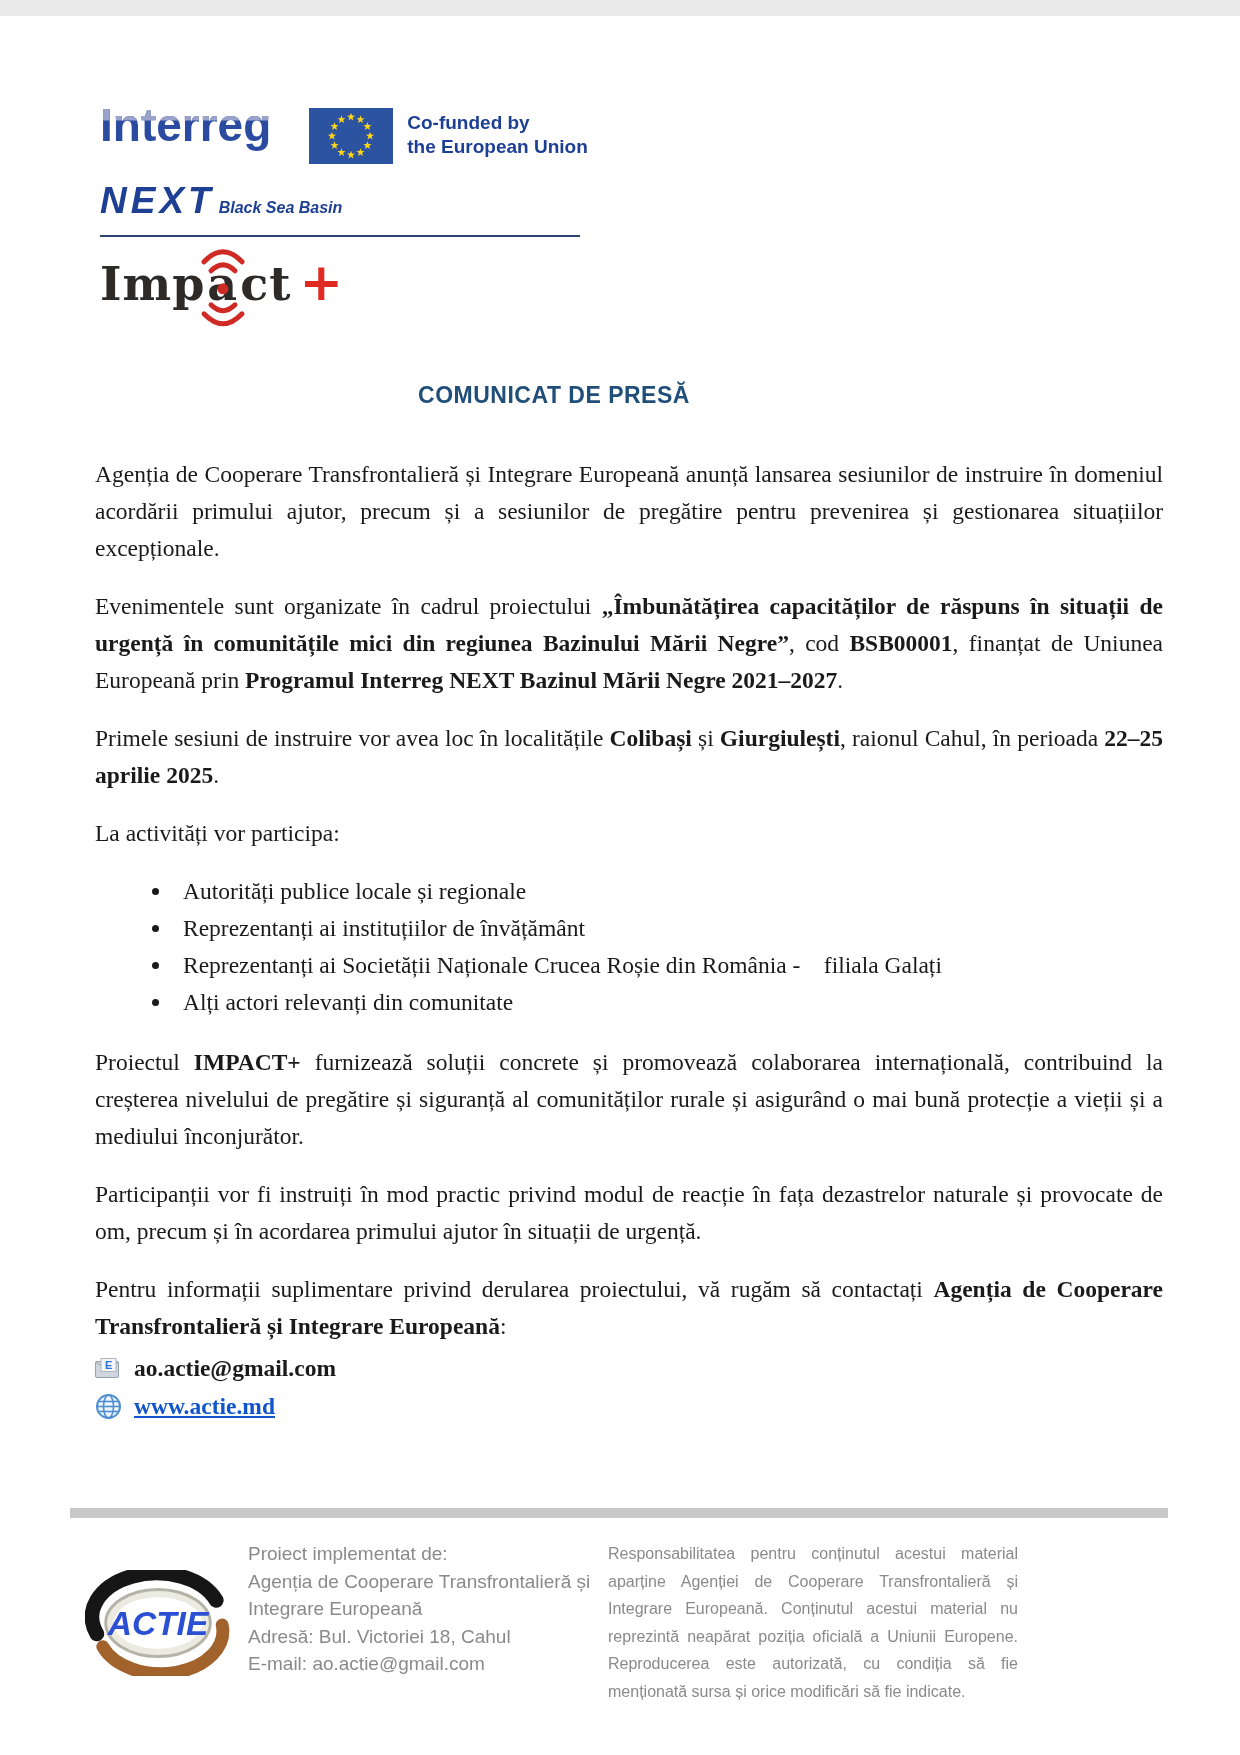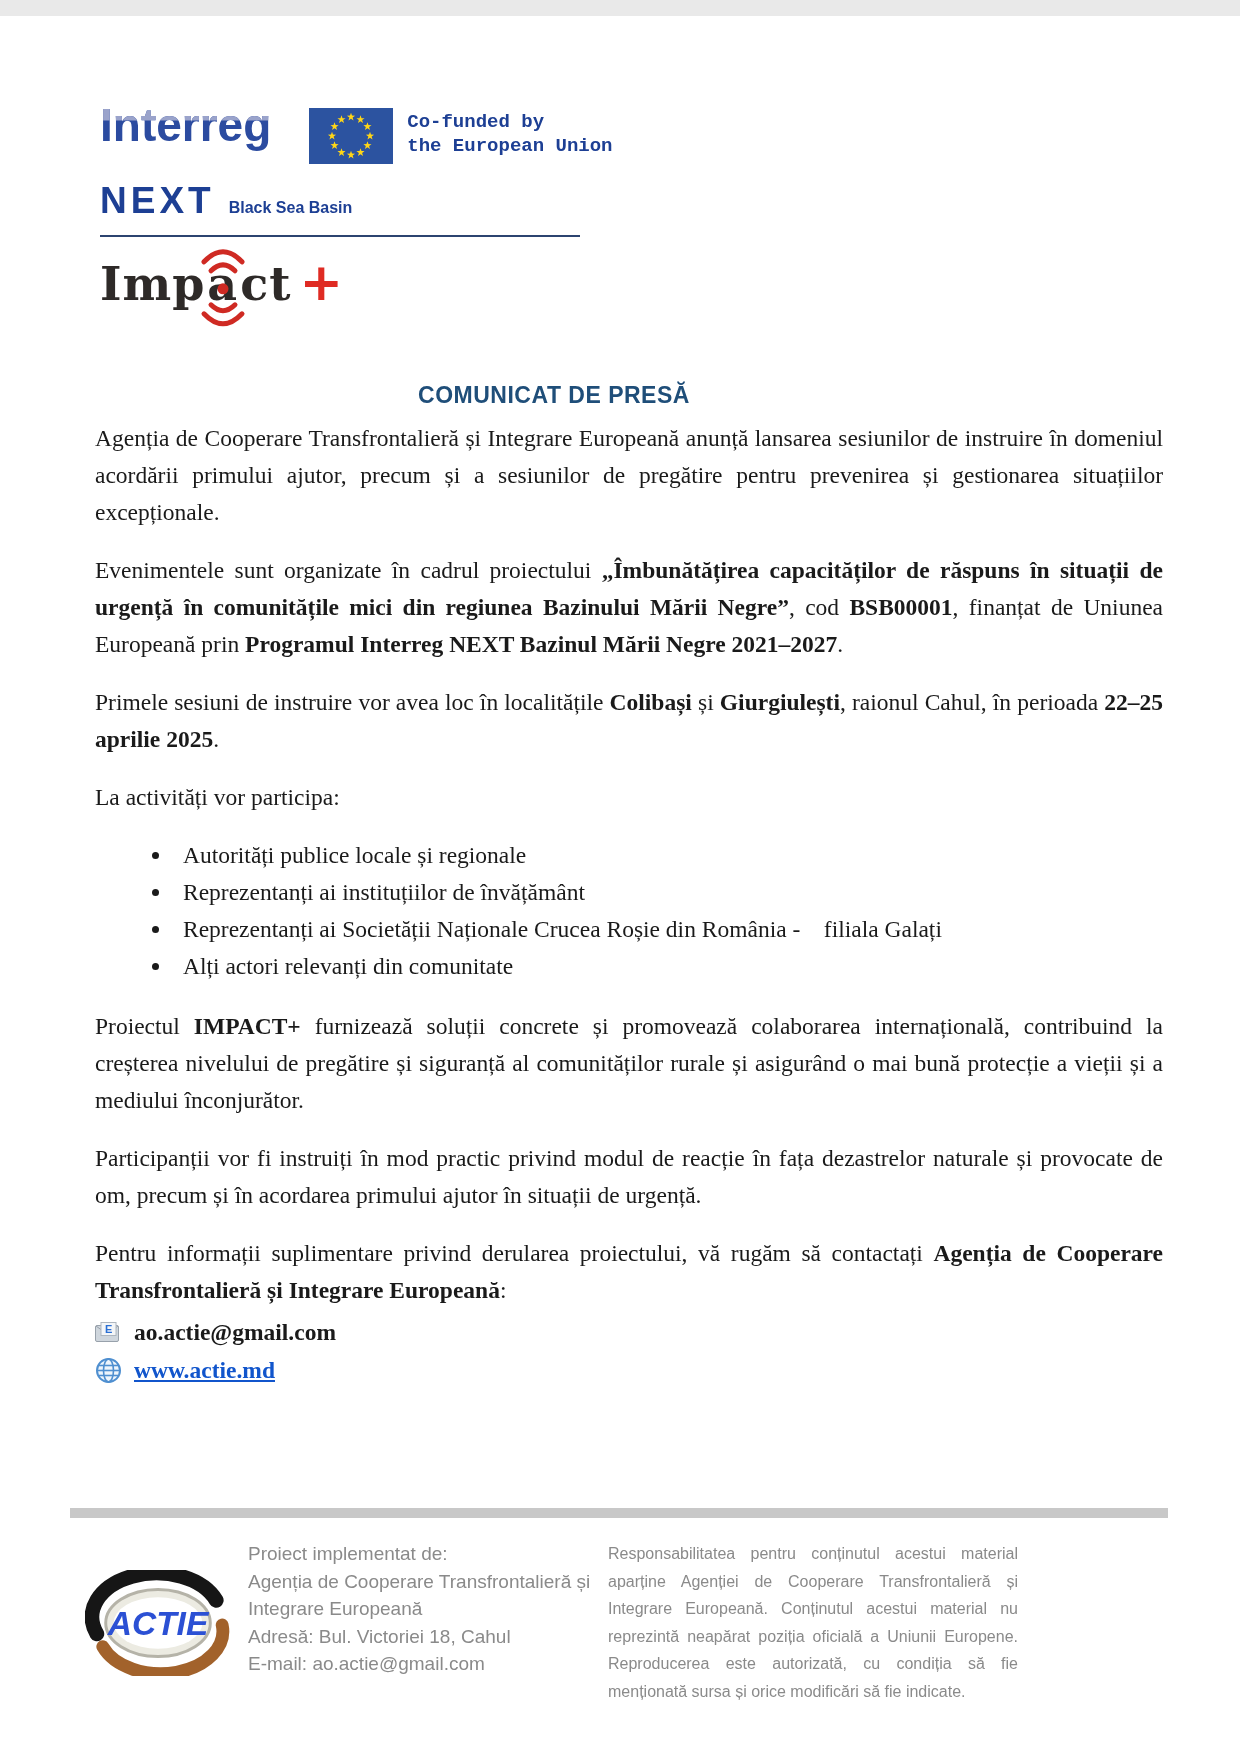--- a/index.html
+++ b/index.html
@@ -15,24 +15,24 @@
   .interreg{
     font-family:"Liberation Sans", sans-serif;font-weight:700;font-size:46px;line-height:1;
     color:#2b4ba0;position:relative;display:inline-block;
   }
   .twotone::before{
     content:attr(data-text);position:absolute;left:0;top:0;color:#9aa3cb;
     clip-path:inset(0 0 60% 0);pointer-events:none;
   }
   .eu-flag{margin-left:38px;margin-top:6px;flex:0 0 auto;}
   .cofunded{
-    margin-left:14px;margin-top:9px;font-family:Liberation Mono, monospace;
+    margin-left:14px;margin-top:9px;font-family:Liberation Sans, sans-serif;
     font-weight:700;font-size:19px;color:#1d3f94;line-height:1.25;
   }
-  .lrow2{margin-top:14px;display:flex;align-items:baseline;gap:14px;}
+  .lrow2{margin-top:14px;display:flex;align-items:baseline;gap:4px;font-style:italic;}
   .next{font-family:"Liberation Sans", sans-serif;font-weight:700;font-size:37px;letter-spacing:4px;color:#1d3f94;line-height:1;}
   .basin{font-family:"Liberation Sans", sans-serif;font-weight:700;font-size:16px;color:#1d3f94;}
   .hline{margin-top:16px;width:480px;border-top:2px solid #2c4470;}
 
   .impact{
     margin-top:24px;display:flex;align-items:center;
     font-family:"DejaVu Serif", serif;font-weight:700;font-size:46px;color:#2e2a28;letter-spacing:1px;line-height:1;
   }
   .impact-a{position:relative;display:inline-block;padding:0 2px;}
   .impact-a svg{position:absolute;left:50%;top:50%;transform:translate(-50%,-46%);overflow:visible;}
@@ -43,21 +43,21 @@
 
   
   .title{
     position:absolute;top:366px;left:95px;width:1068px;box-sizing:border-box;padding-right:150px;
     text-align:center;font-family:"Liberation Sans", sans-serif;font-weight:700;font-size:23px;
     color:#1f4e79;letter-spacing:0.5px;
   }
 
   
   .content{
-    position:absolute;top:404px;left:95px;width:1068px;
+    position:absolute;top:440px;left:95px;width:1068px;
     font-size:23.5px;line-height:37px;text-align:justify;
   }
   .content p{margin:0 0 21px 0;}
   .content .b{font-weight:700;}
   .content ul{margin:2px 0 23px 0;padding-left:78px;}
   .content li{padding-left:10px;white-space:pre-wrap;text-align:left;}
   .contact-line{display:flex;align-items:center;gap:12px;height:38px;text-align:left;}
   .email-text{font-weight:700;}
   .web-link{font-weight:700;color:#1155cc;text-decoration:underline;cursor:pointer;}
 

